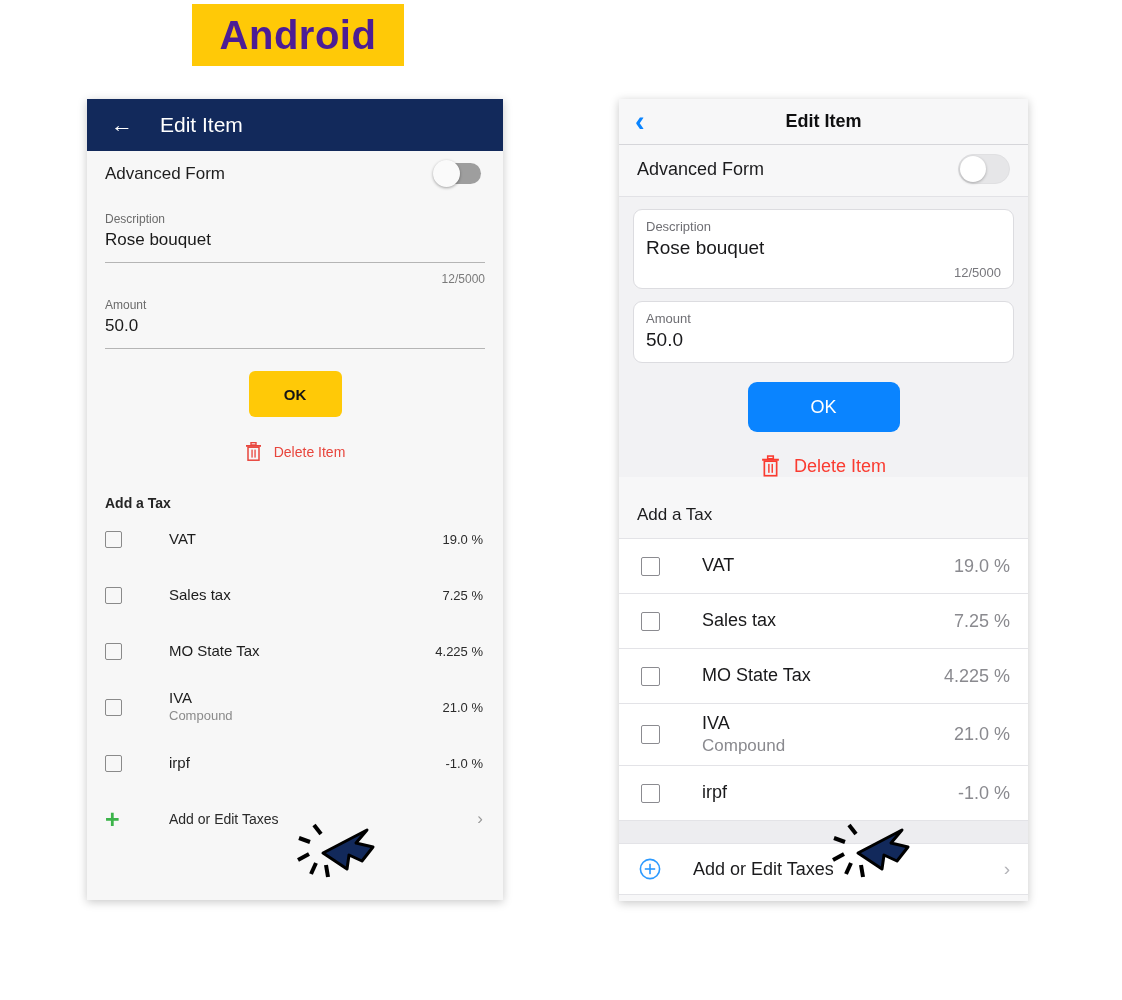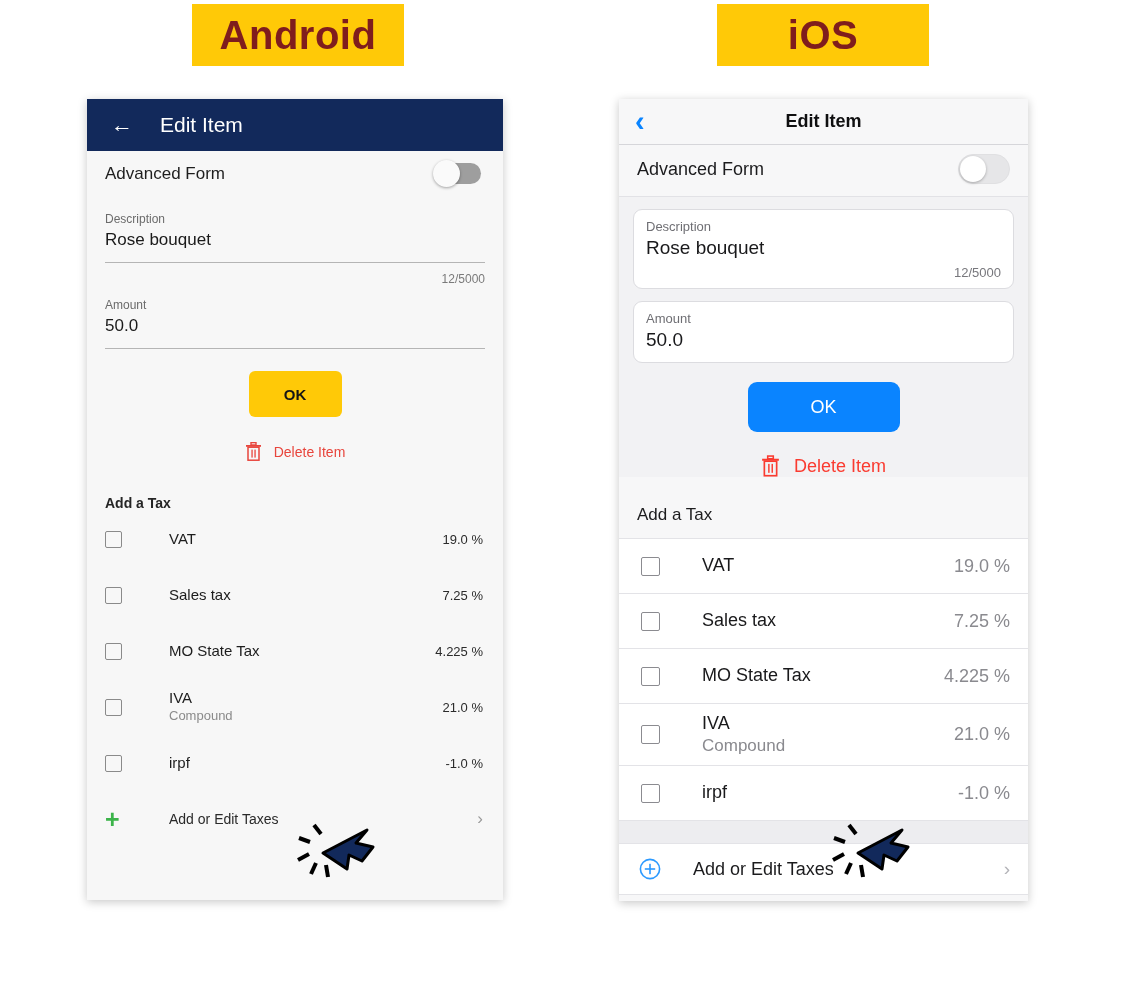--- a/index.html
+++ b/index.html
@@ -9,21 +9,21 @@
     font-family: "Liberation Sans", sans-serif;
     overflow: hidden;
   }
   .stage { position: relative; width: 1122px; height: 1000px; background: #fff; }
 
   
   .badge {
     position: absolute;
     background: #FFC907;
     display: flex; align-items: center; justify-content: center;
-    color: #7f1d1d;
+    color: #4c1d95;
     font-weight: bold;
     letter-spacing: 0.5px;
   }
   .badge-android { left: 192px; top: 4px; width: 212px; height: 62px; font-size: 40px; }
   .badge-ios     { left: 717px; top: 4px; width: 212px; height: 62px; font-size: 40px; }
 
   
   .phone {
     position: absolute;
     background: #f7f7f7;
@@ -201,23 +201,20 @@
   .cursor-android { left: 297px; top: 822px; width: 78px; height: 62px; }
   .cursor-ios     { left: 832px; top: 822px; width: 78px; height: 62px; }
 </style>
 </head>
 <body>
 
 <div class="stage">
 
   <div class="badge badge-android">
     <span>Android</span>
-  </div>
-  <div class="badge badge-ios">
-    <span>iOS</span>
   </div>
 
   <div class="phone phone-android">
 
     <div class="a-appbar">
       <div class="a-back">←</div>
       <div class="a-title">Edit Item</div>
     </div>
 
     <div class="a-body">

